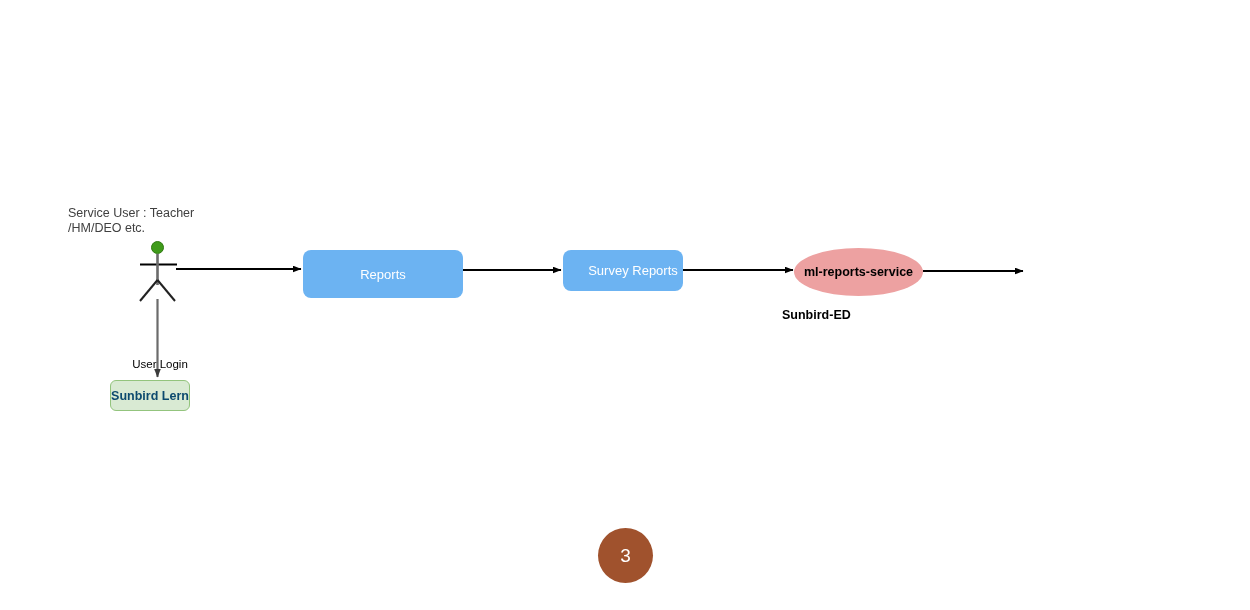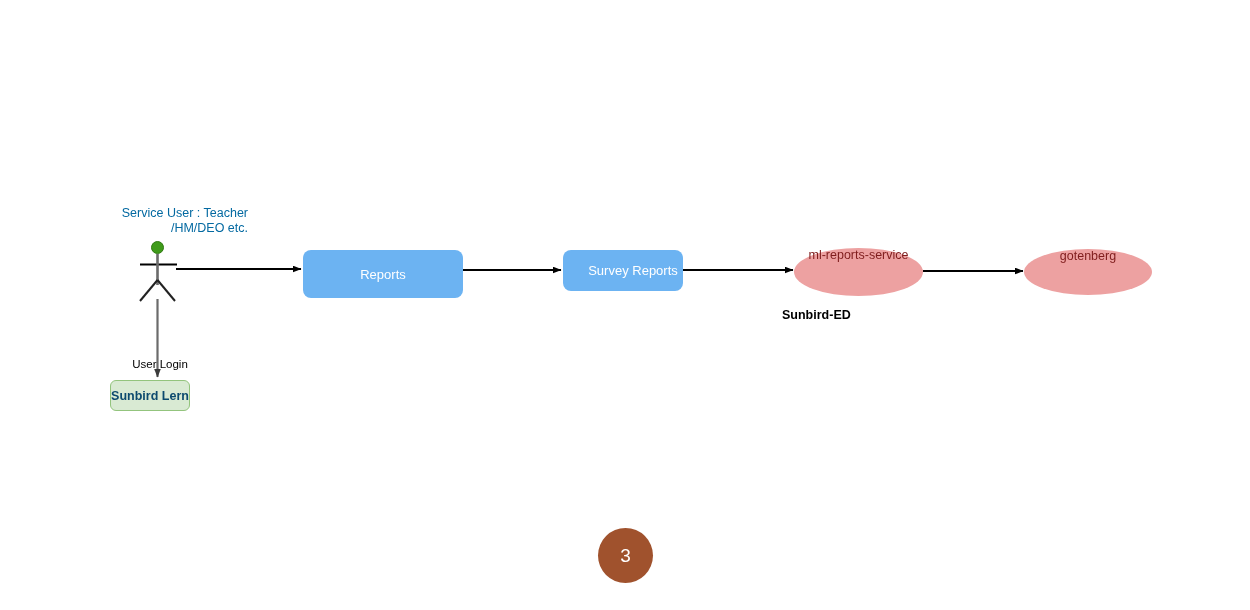--- a/index.html
+++ b/index.html
@@ -16,23 +16,23 @@
     height: 610px;
     background: #ffffff;
     overflow: hidden;
   }
 
   .actor-label {
     position: absolute;
     left: 68px;
     top: 206px;
     width: 180px;
-    text-align: right;
+    text-align: left;
     font-size: 12.5px;
-    color: #0369a1;
+    color: #404040;
     line-height: 15px;
     white-space: pre-line;
   }
 
   .actor-head {
     position: absolute;
     left: 151px;
     top: 241px;
     width: 13px;
     height: 13px;
@@ -56,25 +56,26 @@
     box-sizing: border-box;
   }
   #box-reports   { left: 303px; top: 250px; width: 160px; height: 48px; }
   #box-survey    { left: 563px; top: 250px; width: 120px; height: 41px; padding-left: 20px; }
 
   .ellipse-node {
     position: absolute;
     background: #eda1a1;
     border-radius: 50%;
     display: flex;
-    align-items: flex-start;
+    align-items: center;
     justify-content: center;
-    color: #7f1d1d;
+    color: #000000;
     font-size: 12.5px;
     box-sizing: border-box;
+    font-weight: bold;
   }
   #ellipse-ml   { left: 794px;  top: 248px; width: 129px; height: 48px; }
   #ellipse-goten{ left: 1024px; top: 249px; width: 128px; height: 46px; }
 
   .group-label {
     position: absolute;
     font-size: 12.5px;
     font-weight: bold;
     color: #000000;
     text-align: left;
@@ -173,23 +174,20 @@
   </div>
 
   <div id="box-survey" class="proc-box">
     <span>Survey Reports</span>
   </div>
 
   <div id="ellipse-ml" class="ellipse-node">
     <span>ml-reports-service</span>
   </div>
 
-  <div id="ellipse-goten" class="ellipse-node">
-    <span>gotenberg</span>
-  </div>
 
   <div id="label-sunbird-ed" class="group-label">Sunbird-ED</div>
 
   <div id="label-user-login" class="edge-label">User Login</div>
 
   <div id="box-lern">
     <span>Sunbird Lern</span>
   </div>
 
   <div id="page-badge">

